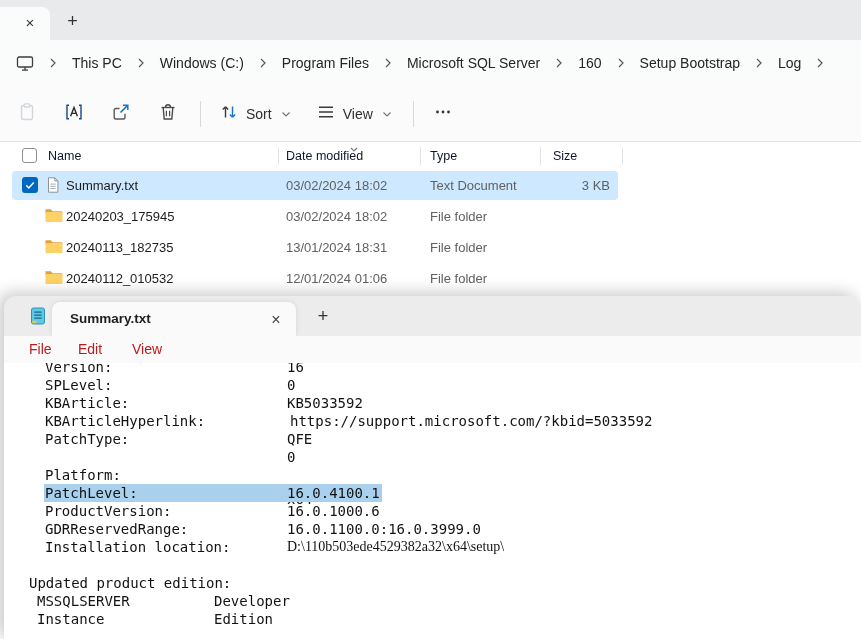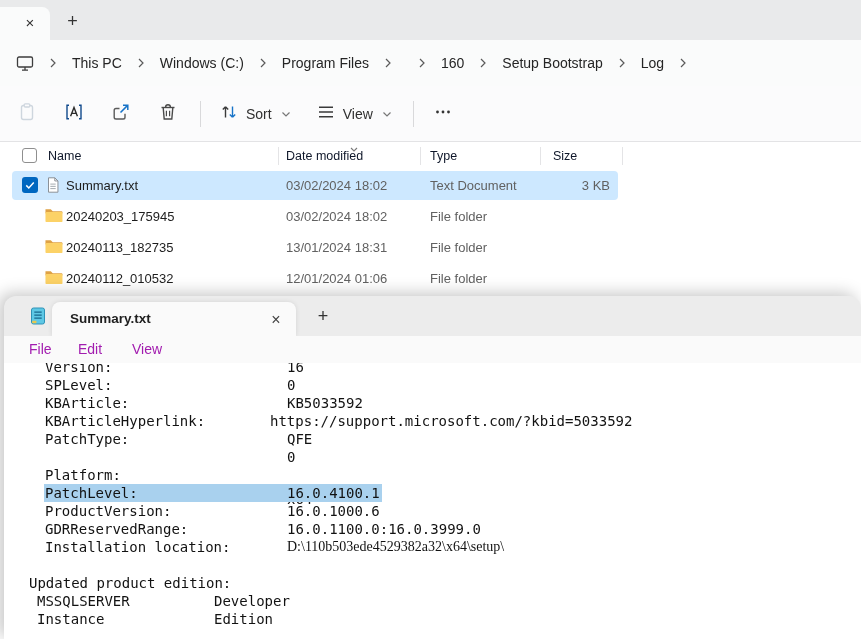--- a/index.html
+++ b/index.html
@@ -61,21 +61,21 @@
   .np-appicon { position:absolute; left:24px; top:10px; width:20px; height:20px; }
   .np-tab { position:absolute; left:48px; top:6px; width:244px; height:34px;
     background:#fafafa; border-radius:8px 8px 0 0; box-shadow:0 0 5px rgba(0,0,0,.10); cursor:pointer; }
   .np-tab-title { position:absolute; left:18px; top:9px; font-size:13.5px; font-weight:700; color:#1f1f1f; }
   .np-tab-close { position:absolute; right:10px; top:7px; width:20px; height:20px; border:none;
     background:transparent; font-size:16px; color:#444; cursor:pointer; border-radius:4px; line-height:19px; }
   .np-newtab { position:absolute; left:308px; top:9px; width:22px; height:22px; border:none;
     background:transparent; font-size:18px; color:#333; cursor:pointer; line-height:21px; border-radius:4px; }
   .np-menubar { position:relative; height:27px; background:#fafafa; font-size:14px; color:#1f1f1f; }
   .np-menu-item { border:none; background:transparent; font-family:inherit; font-size:14px;
-    color:#a21caf; cursor:pointer; position:absolute; top:3px; padding:2px 6px; border-radius:4px; }
+    color:#b91c1c; cursor:pointer; position:absolute; top:3px; padding:2px 6px; border-radius:4px; }
   .np-menu-item:nth-child(1){ left:19px; }
   .np-menu-item:nth-child(2){ left:68px; }
   .np-menu-item:nth-child(3){ left:122px; }
   .np-textarea { position:absolute; top:67px; left:0; right:0; bottom:0; background:#fff;
     overflow:hidden; cursor:text; }
   .np-lines { margin-top:-5px; font-family:"DejaVu Sans Mono","Liberation Mono",monospace;
     font-size:14px; color:#121212; }
   .np-line { position:relative; height:18px;padding-left:24px; }
   .np-line .hl { position:absolute; left:40px; top:0; width:338px; height:18px; background:#a9d1ee; }
   .np-label, .np-value { position:absolute; top:0; line-height:18px; white-space:pre; }
@@ -116,20 +116,21 @@
         <svg width="10" height="12" viewBox="0 0 10 12" fill="none">
           <path d="M3 2l4 4-4 4" stroke="#5a5a5a" stroke-width="1.2"></path>
         </svg>
       </span>
       <button class="crumb-item">Program Files</button>
       <span class="crumb-chev">
         <svg width="10" height="12" viewBox="0 0 10 12" fill="none">
           <path d="M3 2l4 4-4 4" stroke="#5a5a5a" stroke-width="1.2"></path>
         </svg>
       </span>
+      <button class="crumb-item">Microsoft SQL Server</button>
       <span class="crumb-chev">
         <svg width="10" height="12" viewBox="0 0 10 12" fill="none">
           <path d="M3 2l4 4-4 4" stroke="#5a5a5a" stroke-width="1.2"></path>
         </svg>
       </span>
       <button class="crumb-item">160</button>
       <span class="crumb-chev">
         <svg width="10" height="12" viewBox="0 0 10 12" fill="none">
           <path d="M3 2l4 4-4 4" stroke="#5a5a5a" stroke-width="1.2"></path>
         </svg>
@@ -322,21 +323,21 @@
         <div class="np-line">
           <span class="np-label" style="left: 41px;">SPLevel:</span>
           <span class="np-value" style="left: 283px;">0</span>
         </div>
         <div class="np-line">
           <span class="np-label" style="left: 41px;">KBArticle:</span>
           <span class="np-value" style="left: 283px;">KB5033592</span>
         </div>
         <div class="np-line">
           <span class="np-label" style="left: 41px;">KBArticleHyperlink:</span>
-          <span class="np-value" style="left: 266px;">https://support.microsoft.com/?kbid=5033592</span>
+          <span class="np-value" style="left: 286px;">https://support.microsoft.com/?kbid=5033592</span>
         </div>
         <div class="np-line">
           <span class="np-label" style="left: 41px;">PatchType:</span>
           <span class="np-value" style="left: 283px;">QFE</span>
         </div>
         <div class="np-line">
           <span class="np-value" style="left: 283px;">0</span>
         </div>
         <div class="np-line">
           <span class="np-label" style="left: 41px;">Platform:</span>

